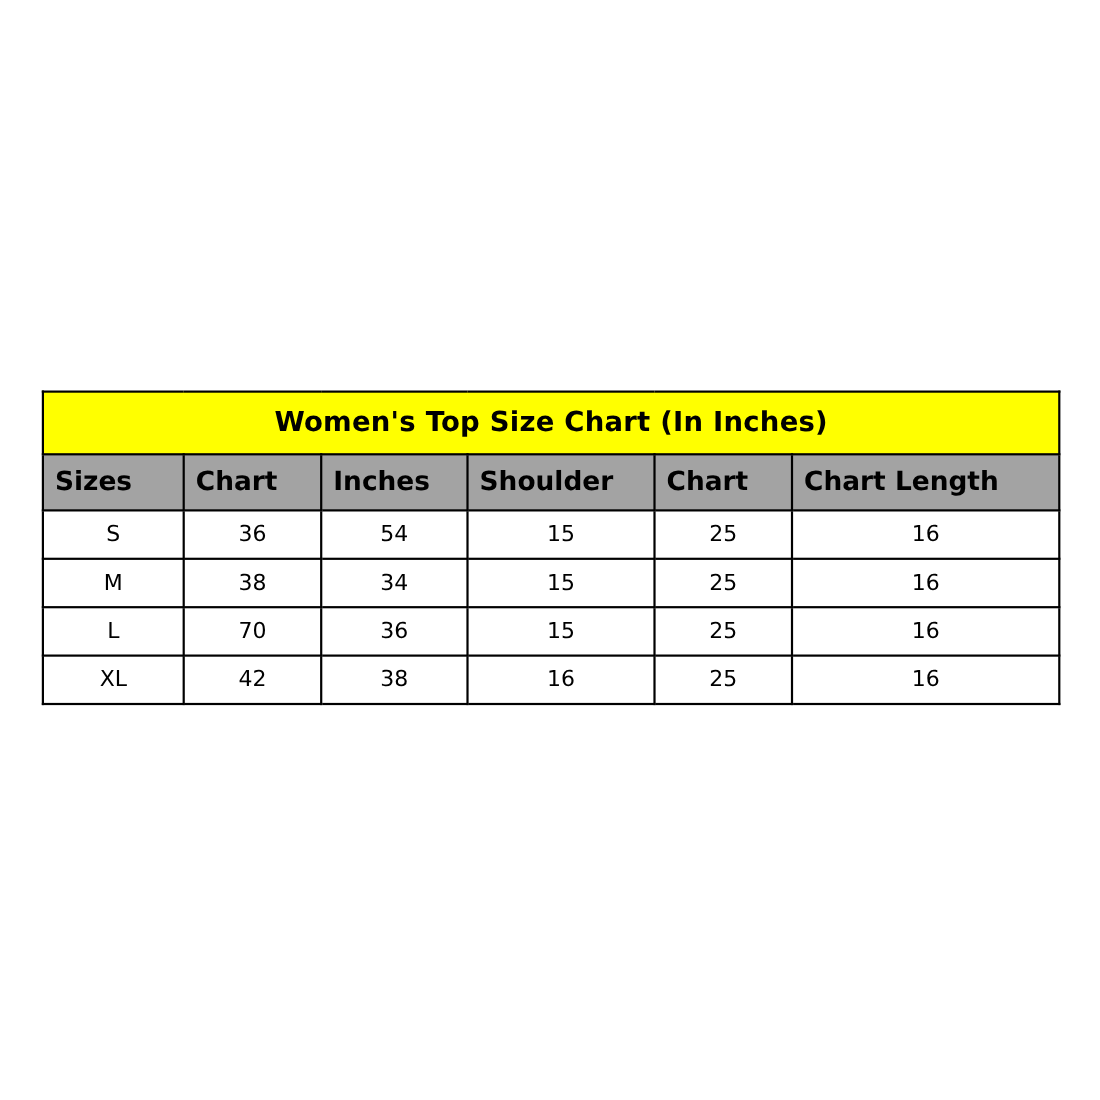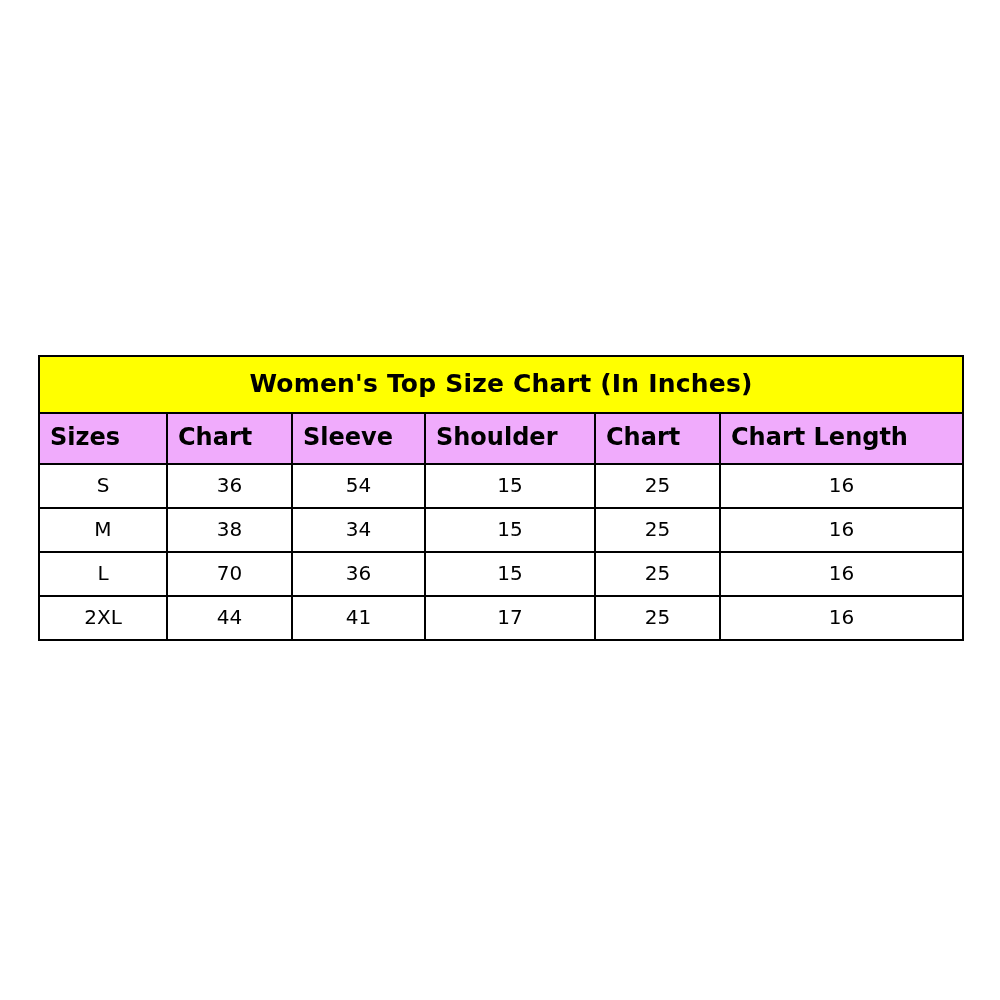--- a/index.html
+++ b/index.html
@@ -35,21 +35,21 @@
   tr.title-row td {
     background: #ffff00;
     font-size: 25px;
     font-weight: bold;
     height: 45px;
     padding: 4px 0 6px 0;
     letter-spacing: 0.2px;
     margin-left: 16px;
   }
   tr.header-row th {
-    background: #f0abfc;
+    background: #a3a3a3;
     font-size: 24px;
     font-weight: bold;
     height: 42px;
     padding: 2px 0 5px 0;
     text-align: left;
     padding-left: 10px;
   }
   tr.data-row td {
     background: #ffffff;
     font-size: 20px;
@@ -78,21 +78,21 @@
         <col class="c4">
         <col class="c5">
     </colgroup>
     <tbody>
       <tr class="title-row">
         <td colspan="6">Women's Top Size Chart (In Inches)</td>
       </tr>
       <tr class="header-row">
         <th>Sizes</th>
         <th>Chart</th>
-        <th>Sleeve</th>
+        <th>Inches</th>
         <th>Shoulder</th>
         <th>Chart</th>
         <th>Chart Length</th>
       </tr>
       <tr class="data-row">
         <td>S</td>
         <td>36</td>
         <td>54</td>
         <td>15</td>
         <td>25</td>
@@ -108,22 +108,22 @@
       </tr>
       <tr class="data-row">
         <td>L</td>
         <td>70</td>
         <td>36</td>
         <td>15</td>
         <td>25</td>
         <td>16</td>
       </tr>
       <tr class="data-row">
-        <td>2XL</td>
-        <td>44</td>
-        <td>41</td>
-        <td>17</td>
+        <td>XL</td>
+        <td>42</td>
+        <td>38</td>
+        <td>16</td>
         <td>25</td>
         <td>16</td>
       </tr>
     </tbody>
   </table>
 </div>
 
 </body></html>

